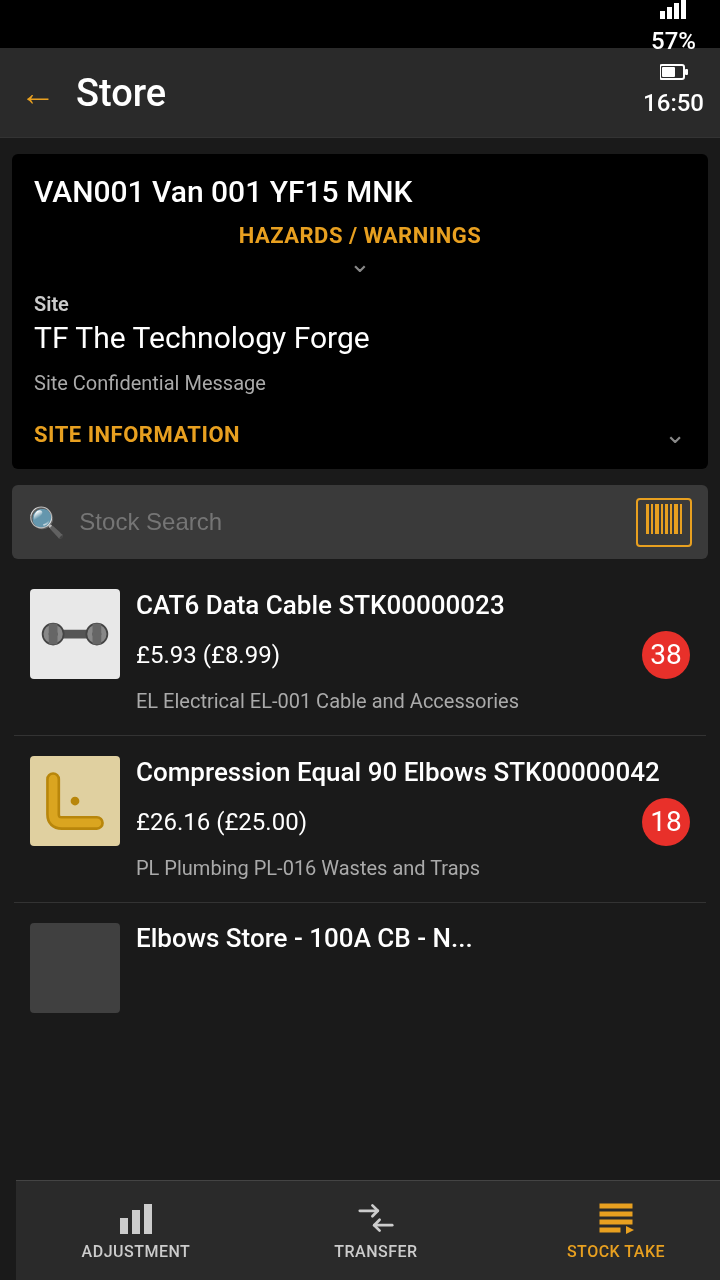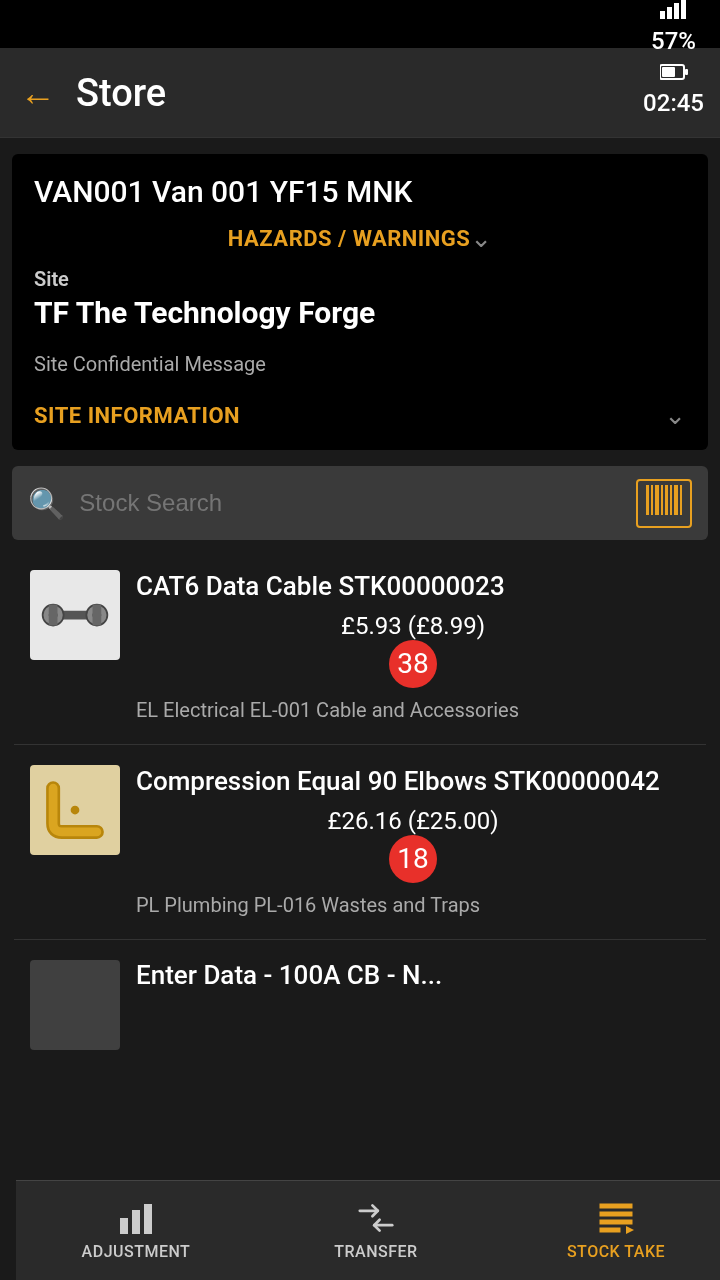--- a/index.html
+++ b/index.html
@@ -66,44 +66,45 @@
     }
     .van-title {
       color: #fff;
       font-size: 30px;
       font-weight: 500;
       margin-bottom: 14px;
     }
     .hazards-row {
       display: flex;
       align-items: center;
-      justify-content: center;
+      justify-content: space-between;
       margin-bottom: 14px;
+      flex-direction: column;
     }
     .hazards-label {
       color: #e8a020;
       font-size: 22px;
       font-weight: 700;
       letter-spacing: 0.5px;
     }
     .chevron-down {
       color: #888;
       font-size: 26px;
     }
     .site-label {
       color: #ccc;
       font-size: 20px;
       margin-bottom: 4px;
       font-weight: 600;
     }
     .site-name {
       color: #fff;
       font-size: 30px;
-      font-weight: 700;
-      margin-bottom: 22px;
+      font-weight: 400;
+      margin-bottom: 16px;
     }
     .site-message {
       color: #aaa;
       font-size: 20px;
       margin-bottom: 24px;
     }
     .site-info-row {
       display: flex;
       align-items: center;
       justify-content: space-between;
@@ -186,21 +187,20 @@
       font-size: 26px;
       font-weight: 500;
       margin-bottom: 8px;
       line-height: 1.3;
     }
     .item-price-row {
       display: flex;
       align-items: center;
       justify-content: space-between;
       margin-bottom: 8px;
-      flex-direction: column;
     }
     .item-price {
       color: #fff;
       font-size: 24px;
     }
     .item-badge {
       background: #e8302a;
       color: #ffffff;
       border-radius: 50%;
       width: 48px;
@@ -298,21 +298,21 @@
       <rect x="14" y="6" width="5" height="16" fill="white"></rect>
       <rect x="21" y="2" width="5" height="20" fill="white"></rect>
     </svg>
     <span class="status-text">57%</span>
 
     <svg width="28" height="18" viewBox="0 0 28 18">
       <rect x="0" y="2" width="24" height="14" rx="2" stroke="white" stroke-width="2" fill="none"></rect>
       <rect x="25" y="6" width="3" height="6" rx="1" fill="white"></rect>
       <rect x="2" y="4" width="13" height="10" rx="1" fill="white"></rect>
     </svg>
-    <span class="status-text">02:45</span>
+    <span class="status-text">16:50</span>
   </div>
 </div>
 
 <div class="header">
   <span class="back-arrow">←</span>
   <span class="header-title">Store</span>
 </div>
 
 <div class="info-card">
   <div class="van-title">VAN001 Van 001 YF15 MNK</div>
@@ -390,21 +390,21 @@
         <span class="item-badge">18</span>
       </div>
       <div class="item-supplier">PL Plumbing PL-016 Wastes and Traps</div>
     </div>
   </div>
 
   <div class="partial-item">
     <div class="item-image" style="background:#666; opacity:0.5;">
     </div>
     <div class="item-info">
-      <div class="partial-name">Enter Data - 100A CB - N...</div>
+      <div class="partial-name">Elbows Store - 100A CB - N...</div>
     </div>
   </div>
 
 </div>
 
 <div class="bottom-nav">
 
   <div class="nav-item">
     <svg width="36" height="36" viewBox="0 0 36 36" fill="none">
       <rect x="2" y="18" width="8" height="16" fill="#ccc"></rect>

